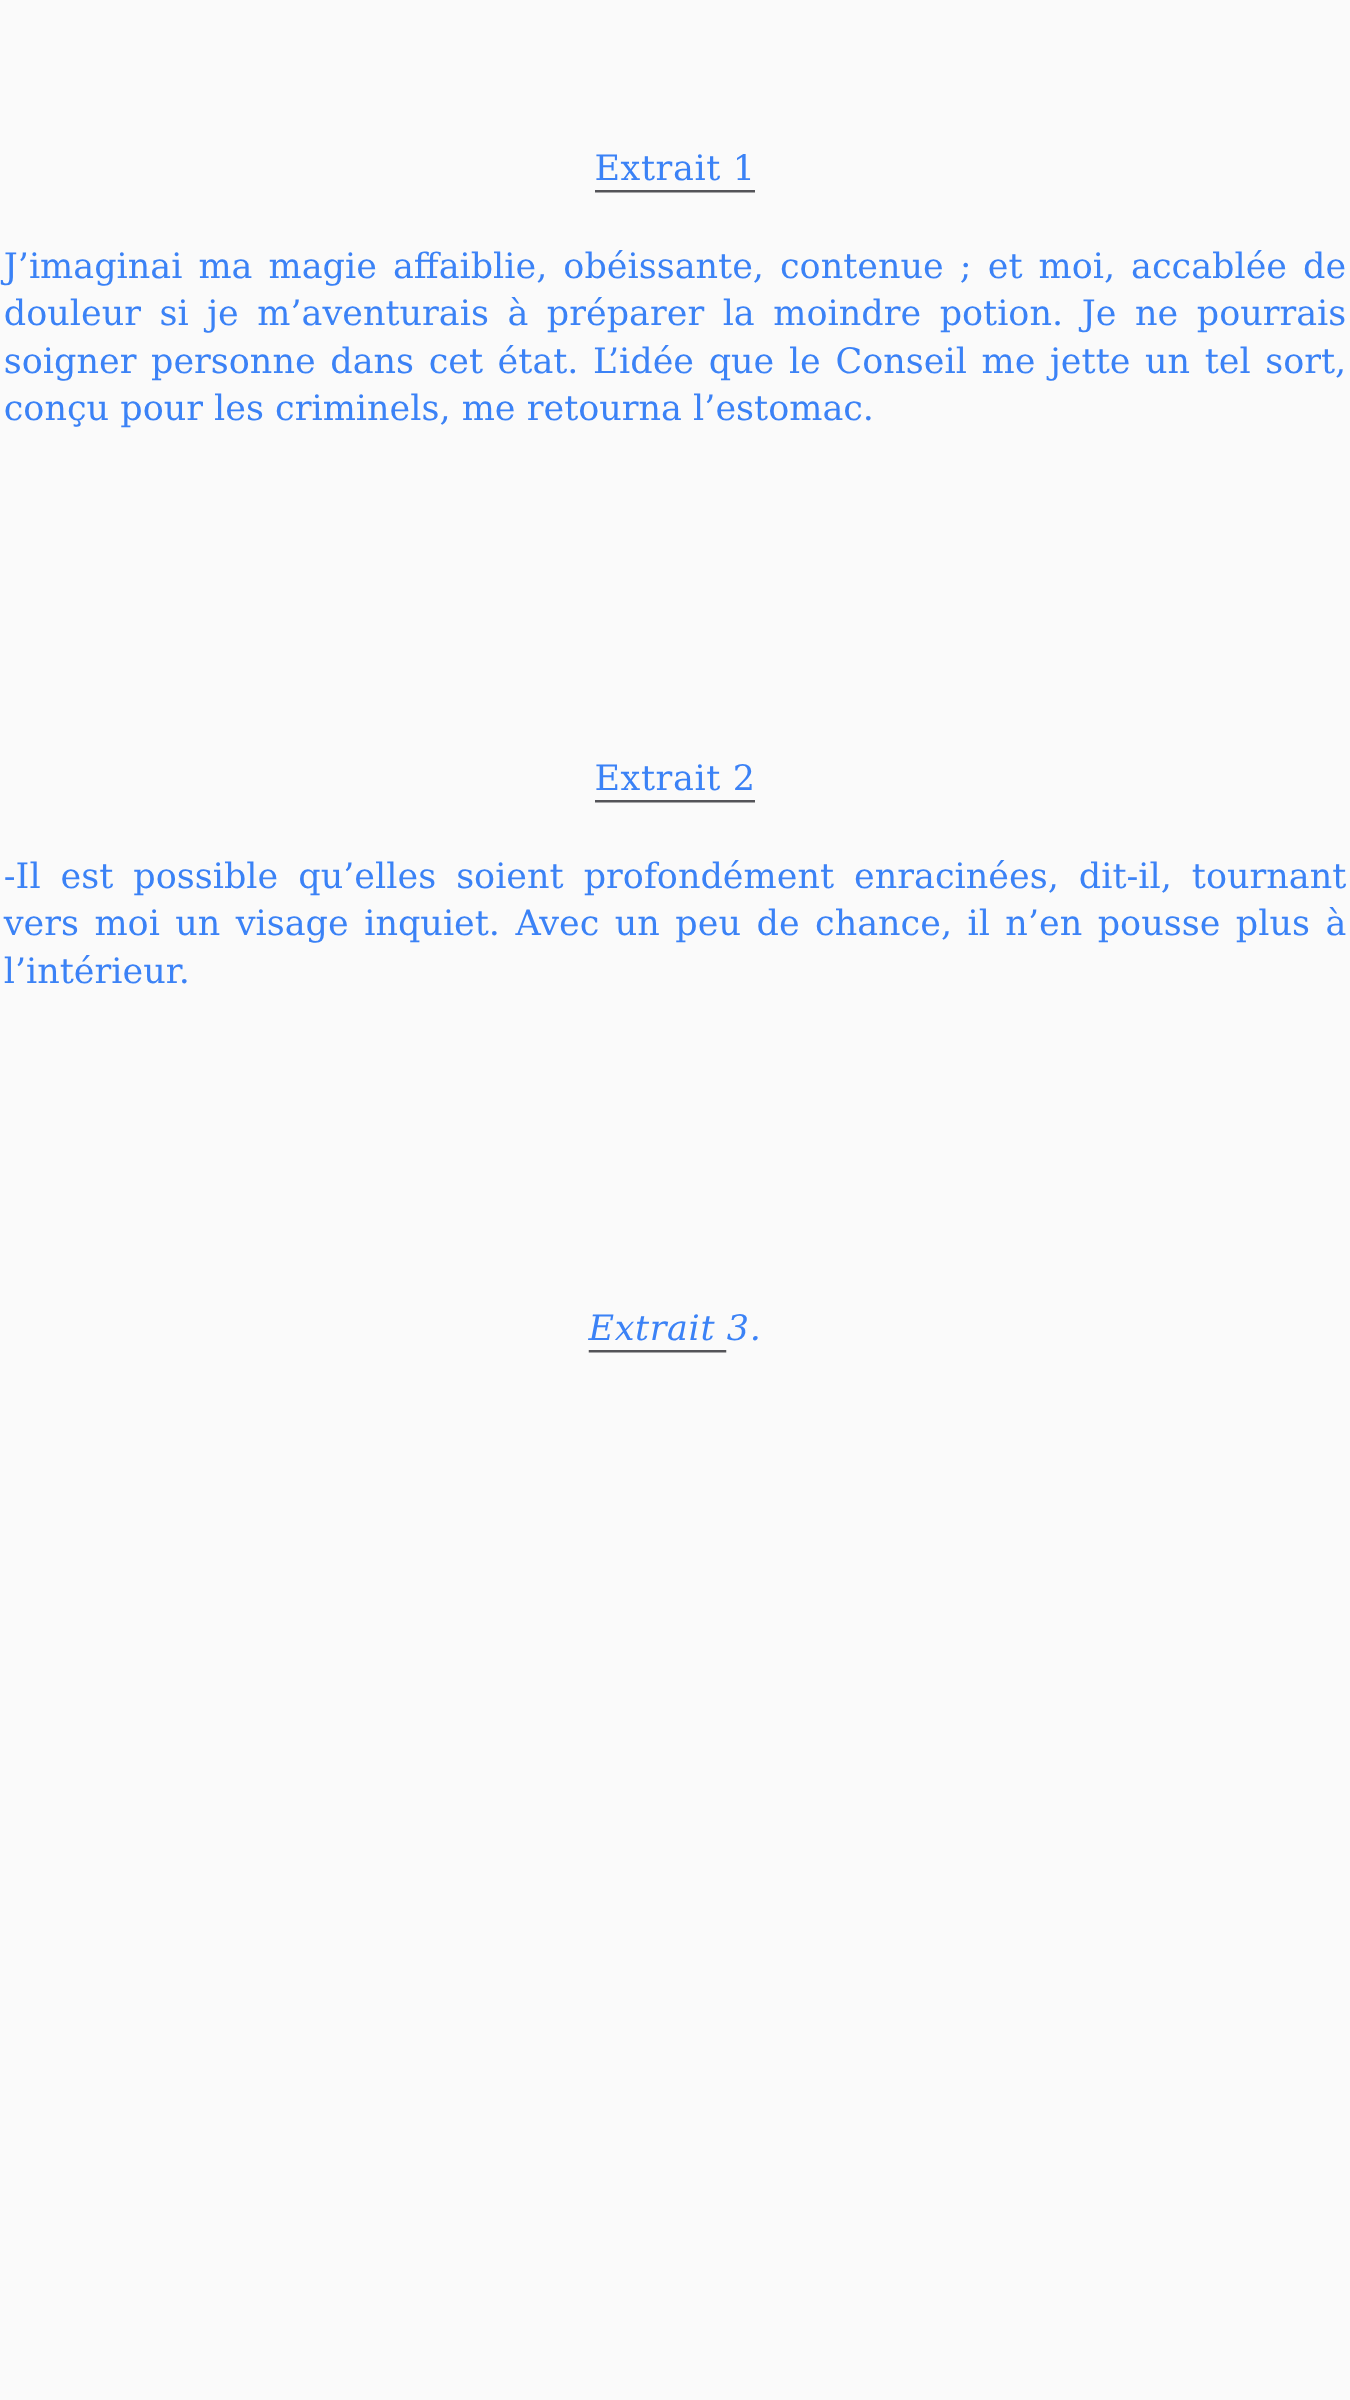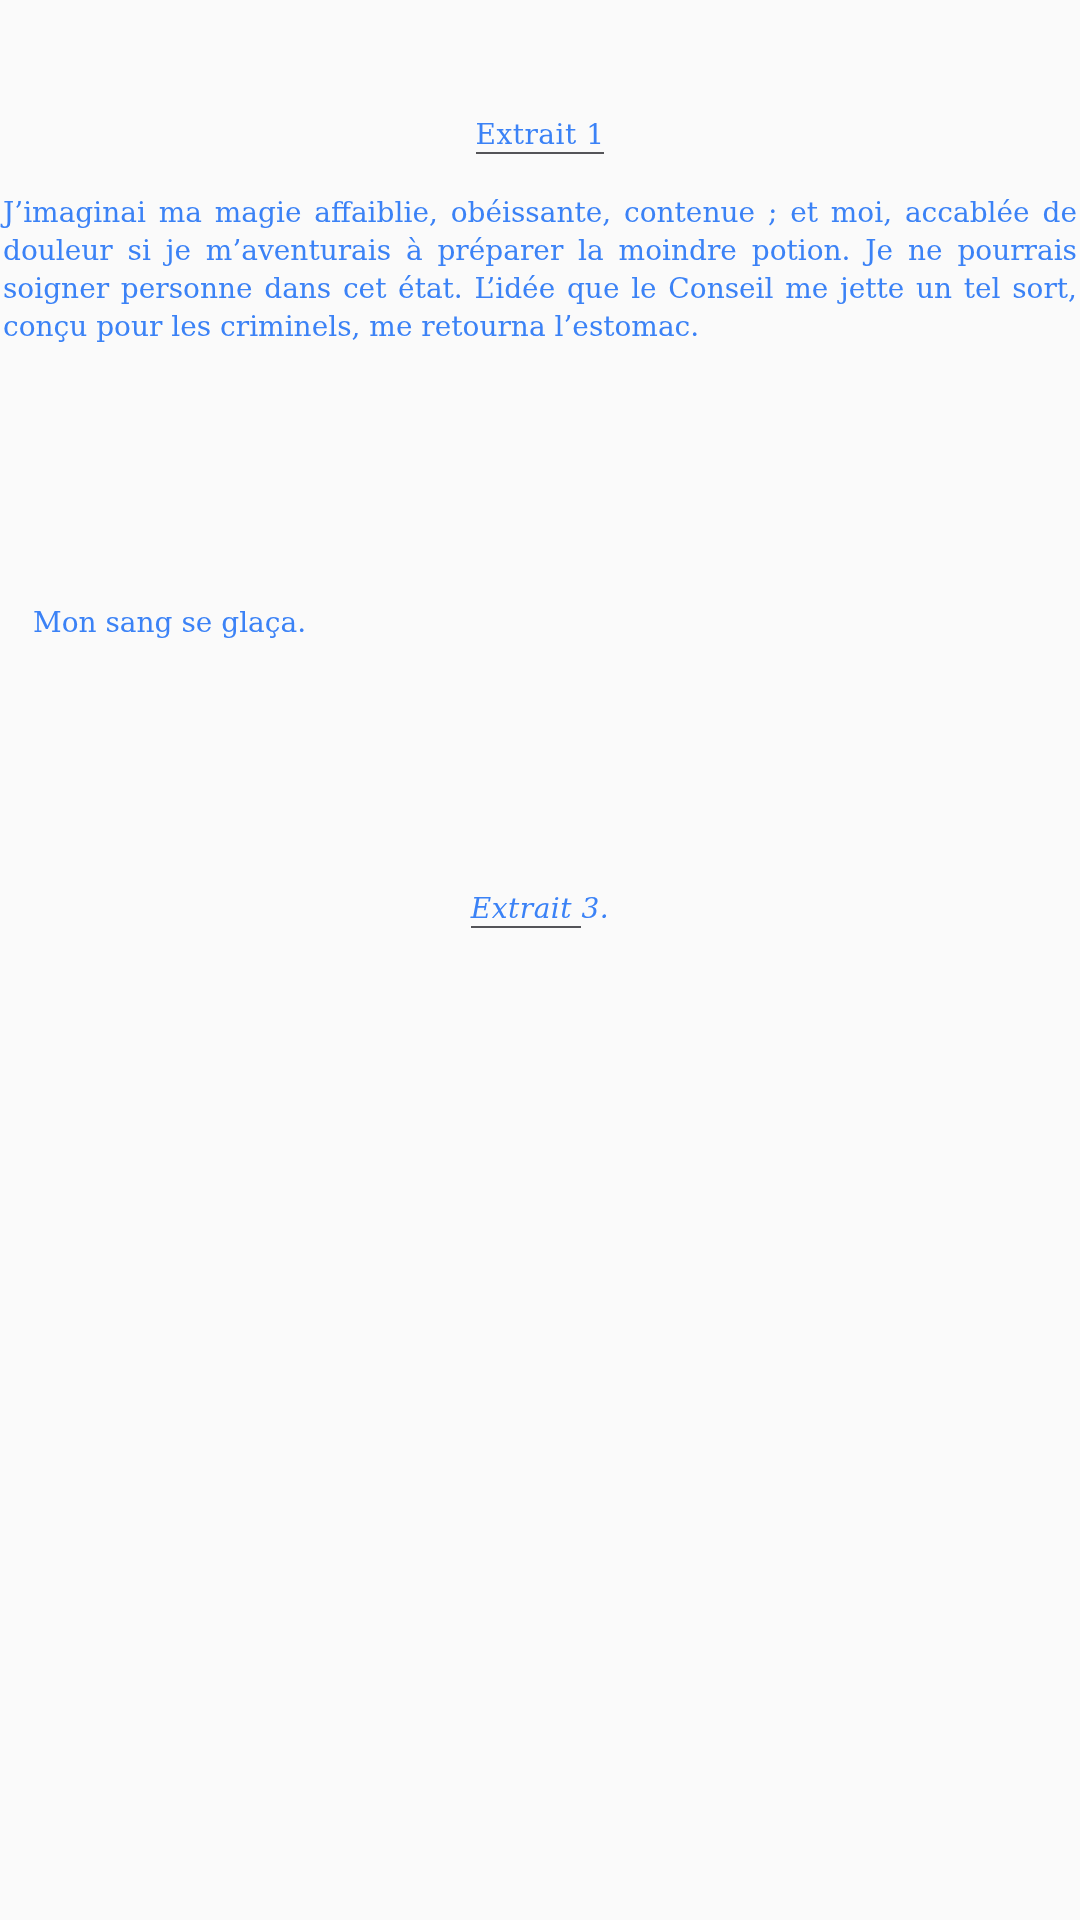--- a/index.html
+++ b/index.html
@@ -45,20 +45,21 @@
 <body>
 
 <div class="page">
 
   <section class="section section--1">
     <h2 class="section-title"><span class="title-underline">Extrait 1</span><span></span></h2>
     <p class="excerpt-paragraph">J’imaginai ma magie affaiblie, obéissante, contenue ; et moi, accablée de douleur si je m’aventurais à préparer la moindre potion. Je ne pourrais soigner personne dans cet état. L’idée que le Conseil me jette un tel sort, conçu pour les criminels, me retourna l’estomac.</p>
   </section>
 
   <section class="section section--2">
-    <p class="excerpt-paragraph indent-sm">Mon sang se glaça.</p>
+    <h2 class="section-title"><span class="title-underline">Extrait 2</span><span></span></h2>
+    <p class="excerpt-paragraph">-Il est possible qu’elles soient profondément enracinées, dit-il, tournant vers moi un visage inquiet. Avec un peu de chance, il n’en pousse plus à l’intérieur.</p>
   </section>
 
   <section class="section section--3">
     <h2 class="section-title"><span class="title-underline">Extrait </span><span>3.</span></h2>
   </section>
 
 </div>
 
 </body></html>

